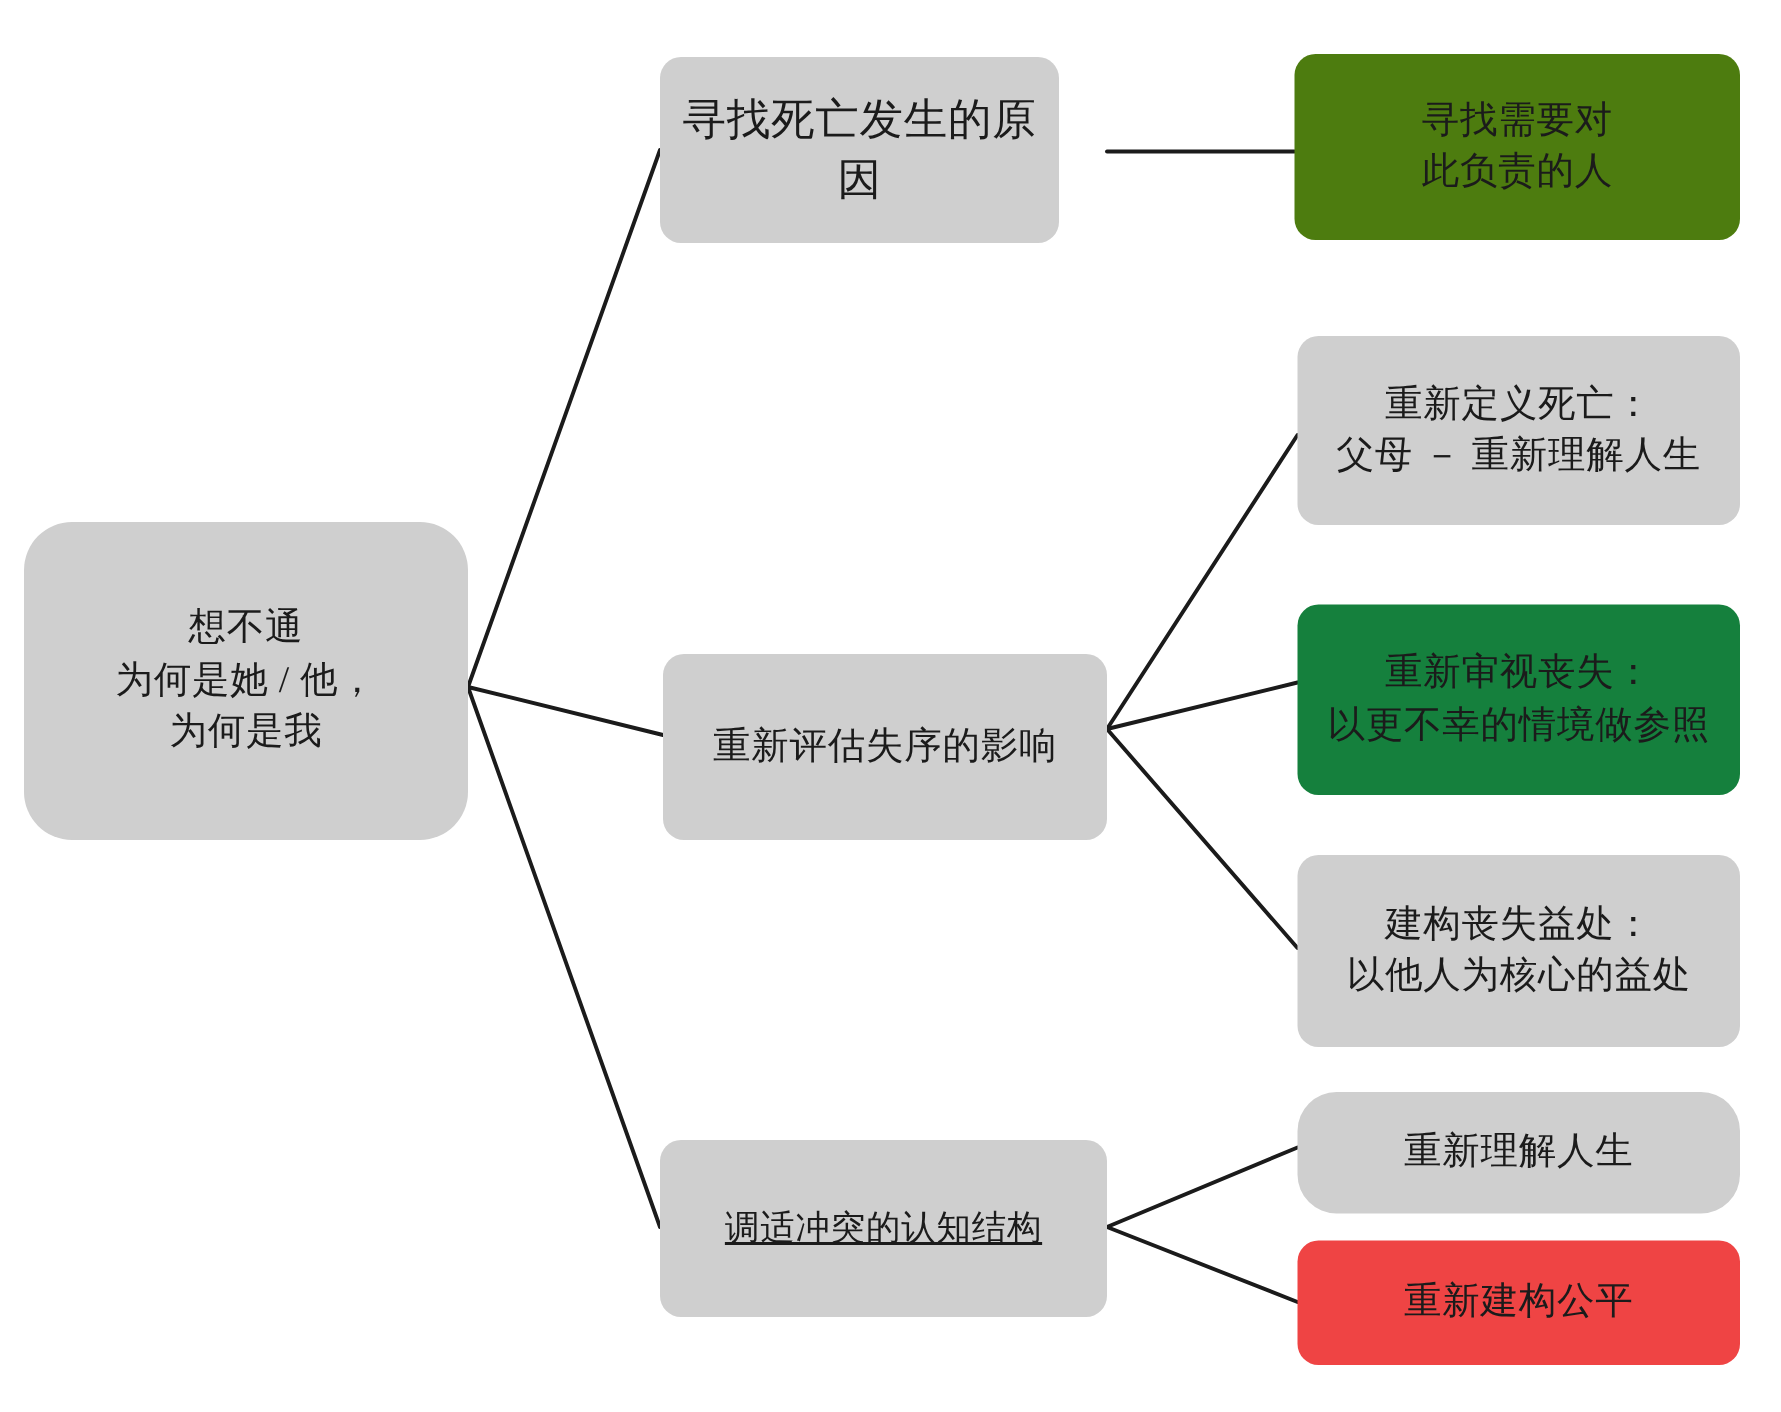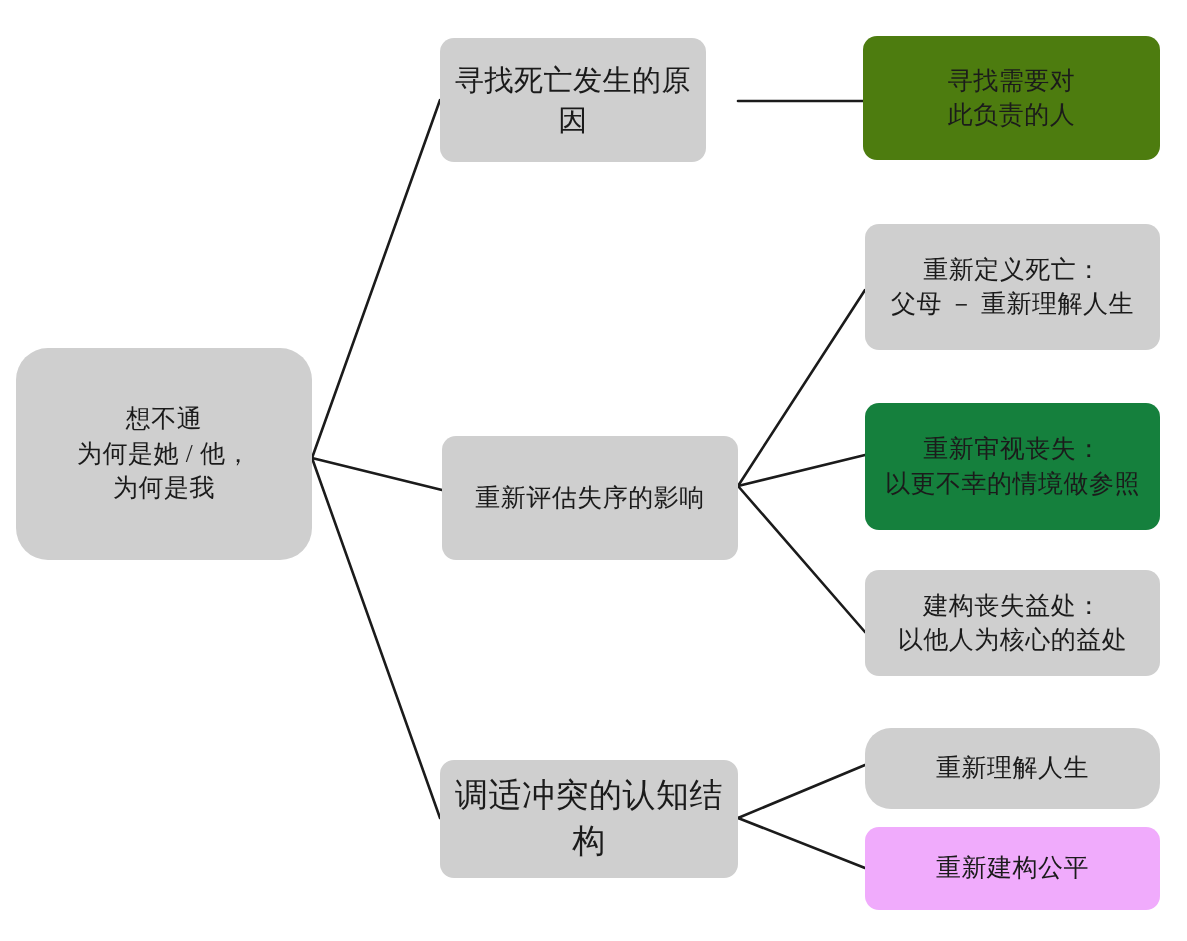--- a/index.html
+++ b/index.html
@@ -90,30 +90,30 @@
   <div class="node" style="left: 865px; top: 224px; width: 295px; height: 126px; font-size: 25px; background: rgb(207, 207, 207); color: rgb(27, 27, 27);">
     <span class="node-text">重新定义死亡：
 父母 － 重新理解人生</span>
   </div>
 
   <div class="node" style="left: 865px; top: 403px; width: 295px; height: 127px; font-size: 25px; background: #15803d; color: rgb(27, 27, 27);">
     <span class="node-text">重新审视丧失：
 以更不幸的情境做参照</span>
   </div>
 
-  <div class="node" style="left: 865px; top: 570px; width: 295px; height: 106px; font-size: 25px; background: rgb(207, 207, 207); color: rgb(27, 27, 27);">
+  <div class="node" style="left: 865px; top: 570px; width: 295px; height: 128px; font-size: 25px; background: rgb(207, 207, 207); color: rgb(27, 27, 27);">
     <span class="node-text">建构丧失益处：
 以他人为核心的益处</span>
   </div>
 
-  <div class="node" style="left: 440px; top: 760px; width: 298px; height: 118px; font-size: 33px; background: rgb(207, 207, 207); color: rgb(27, 27, 27);">
+  <div class="node" style="left: 440px; top: 760px; width: 298px; height: 118px; font-size: 23px; background: rgb(207, 207, 207); color: rgb(27, 27, 27); text-decoration: underline;">
     <span class="node-text">调适冲突的认知结构</span>
   </div>
 
   <div class="node" style="left: 865px; top: 728px; width: 295px; height: 81px; font-size: 25px; background: rgb(207, 207, 207); color: rgb(27, 27, 27); border-radius: 26px;">
     <span class="node-text">重新理解人生</span>
   </div>
 
-  <div class="node" style="left: 865px; top: 827px; width: 295px; height: 83px; font-size: 25px; background: #f0abfc; color: rgb(27, 27, 27); font-family: Liberation Serif, serif;">
+  <div class="node" style="left: 865px; top: 827px; width: 295px; height: 83px; font-size: 25px; background: #ef4444; color: rgb(27, 27, 27); font-family: Liberation Serif, serif;">
     <span class="node-text">重新建构公平</span>
   </div>
 
 </div>
 
 </body></html>

